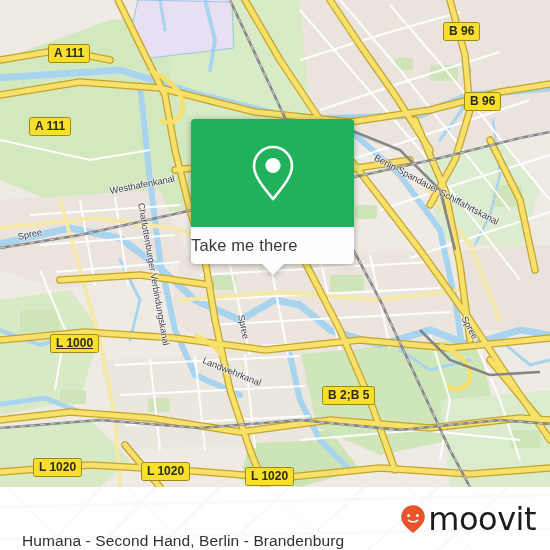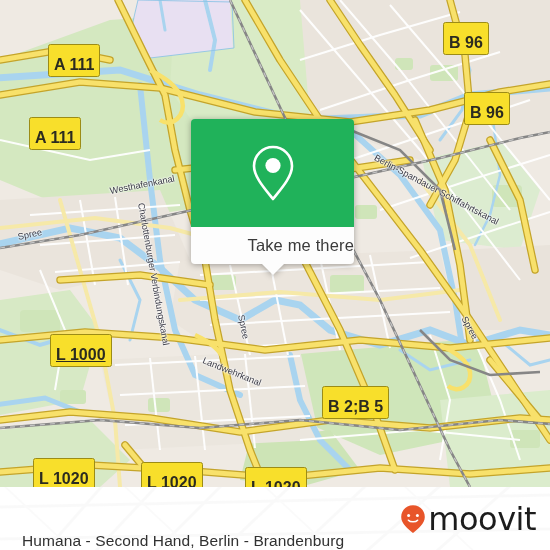--- a/index.html
+++ b/index.html
@@ -29,21 +29,21 @@
     z-index:30;
   }
   .card-top{
     height:108px;background:#20b25a;
     border-radius:4px 4px 0 0;
     display:flex;align-items:center;justify-content:center;
   }
   .card-bottom{
     height:37px;background:#fdfdfd;
     border-radius:0 0 4px 4px;
-    display:flex;align-items:center;justify-content:flex-end;
+    display:flex;align-items:center;justify-content:flex-start;
     position:relative;
   }
   .card-bottom-label{
     font-size:16.5px;color:#3b3b3b;letter-spacing:.15px;
     font-family:"Liberation Sans","DejaVu Sans",sans-serif;
   }
   .card-tail{
     position:absolute;left:50%;bottom:-11px;transform:translateX(-50%);
     width:0;height:0;
     border-left:12px solid transparent;
@@ -71,22 +71,22 @@
   .brand-mark{width:26px;height:30px;display:block;margin-right:2px;}
   .brand-word{
     font-size:32px;color:#1c1c1c;letter-spacing:-.5px;
     font-family:"DejaVu Sans","Liberation Sans",sans-serif;
     font-weight:400;line-height:1;
   }
 
   
   .shield{
     position:absolute;background:#f8df2b;border:1.6px solid #9c8c16;
-    border-radius:2.5px;color:#2b2b20;font-size:16px;font-weight:700;
-    padding:11px 5px 2px;white-space:nowrap;z-index:20;
+    border-radius:2.5px;color:#2b2b20;font-size:12px;font-weight:700;
+    padding:1px 5px 2px;white-space:nowrap;z-index:20;
     font-family:"Liberation Sans","DejaVu Sans",sans-serif;
   }
   .wlabel{
     position:absolute;color:#3a3a46;font-size:9.2px;white-space:nowrap;z-index:18;
     text-shadow:0 0 2px #fff,0 0 2px #fff,0 0 3px #fff;
     font-family:"Liberation Sans","DejaVu Sans",sans-serif;
     transform-origin:left center;
   }
 </style>
 </head>

